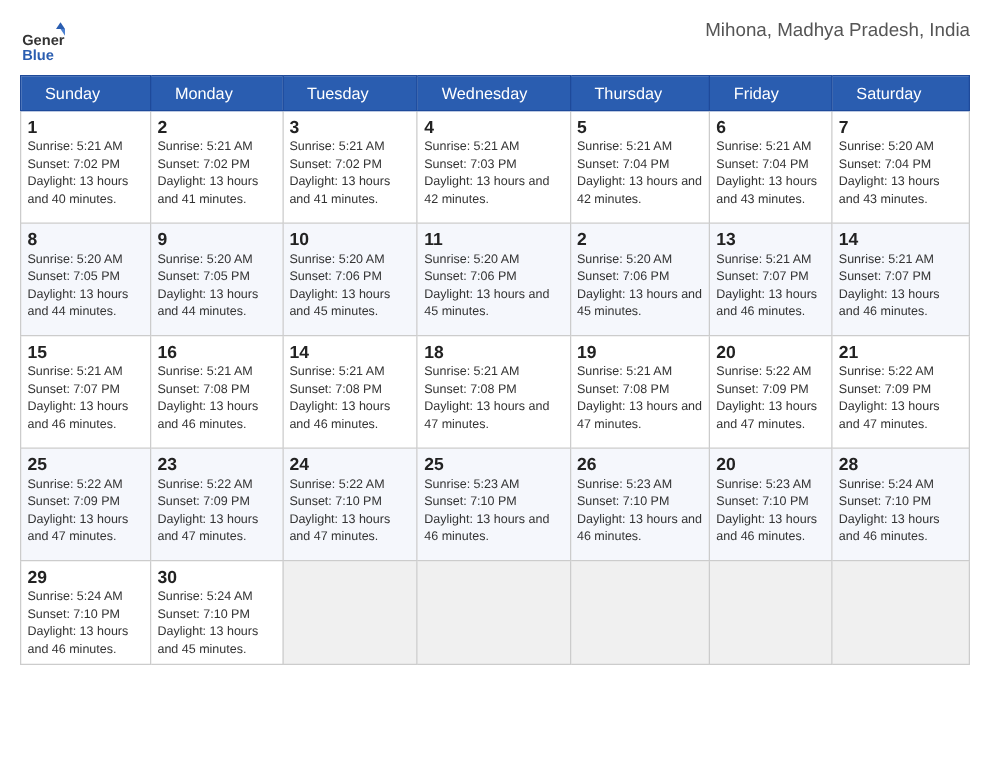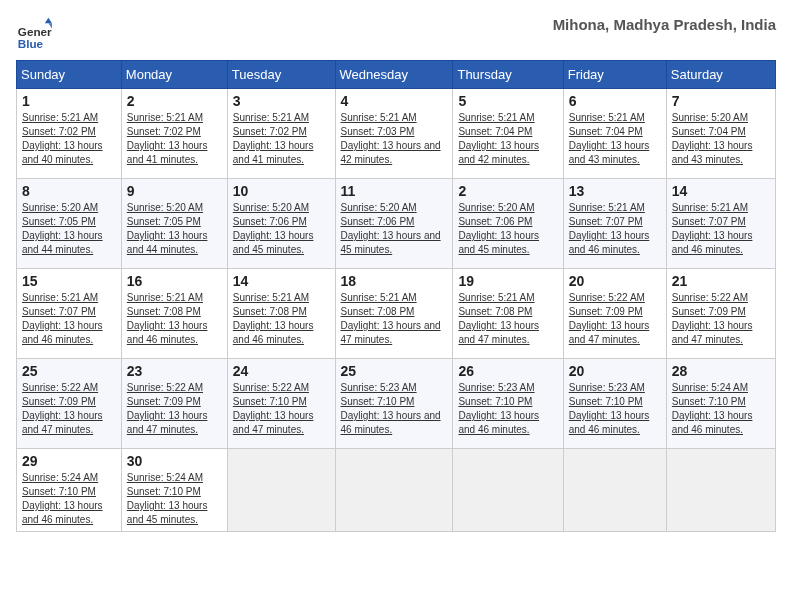--- a/index.html
+++ b/index.html
@@ -29,31 +29,30 @@
       text-align: right;
     }
     .calendar-title {
       font-size: 32px;
       font-weight: bold;
       color: #333;
     }
     .calendar-subtitle {
       font-size: 15px;
       color: #555;
-      font-weight: bold;
     }
     .calendar-table {
       width: 100%;
       border-collapse: collapse;
       font-size: 11px;
     }
     .calendar-table th {
       background: #2a5db0;
       color: #fff;
-      padding: 6px 4px;
+      padding: 6px 19px;
       text-align: left;
       font-size: 13px;
       font-weight: normal;
       border: 1px solid #1e4a9a;
     }
     .calendar-table td {
       border: 1px solid #ccc;
       padding: 4px 5px;
       vertical-align: top;
       height: 90px;
@@ -66,21 +65,20 @@
       font-size: 14px;
       font-weight: bold;
       color: #222;
       display: block;
       margin-bottom: 2px;
     }
     .day-info {
       font-size: 10px;
       color: #333;
       line-height: 1.4;
-      text-decoration: underline;
     }
     .empty-cell {
       background: #f0f0f0 !important;
     }
     .last-row td {
       height: 80px;
     }
   </style>
 </head>
 <body>

